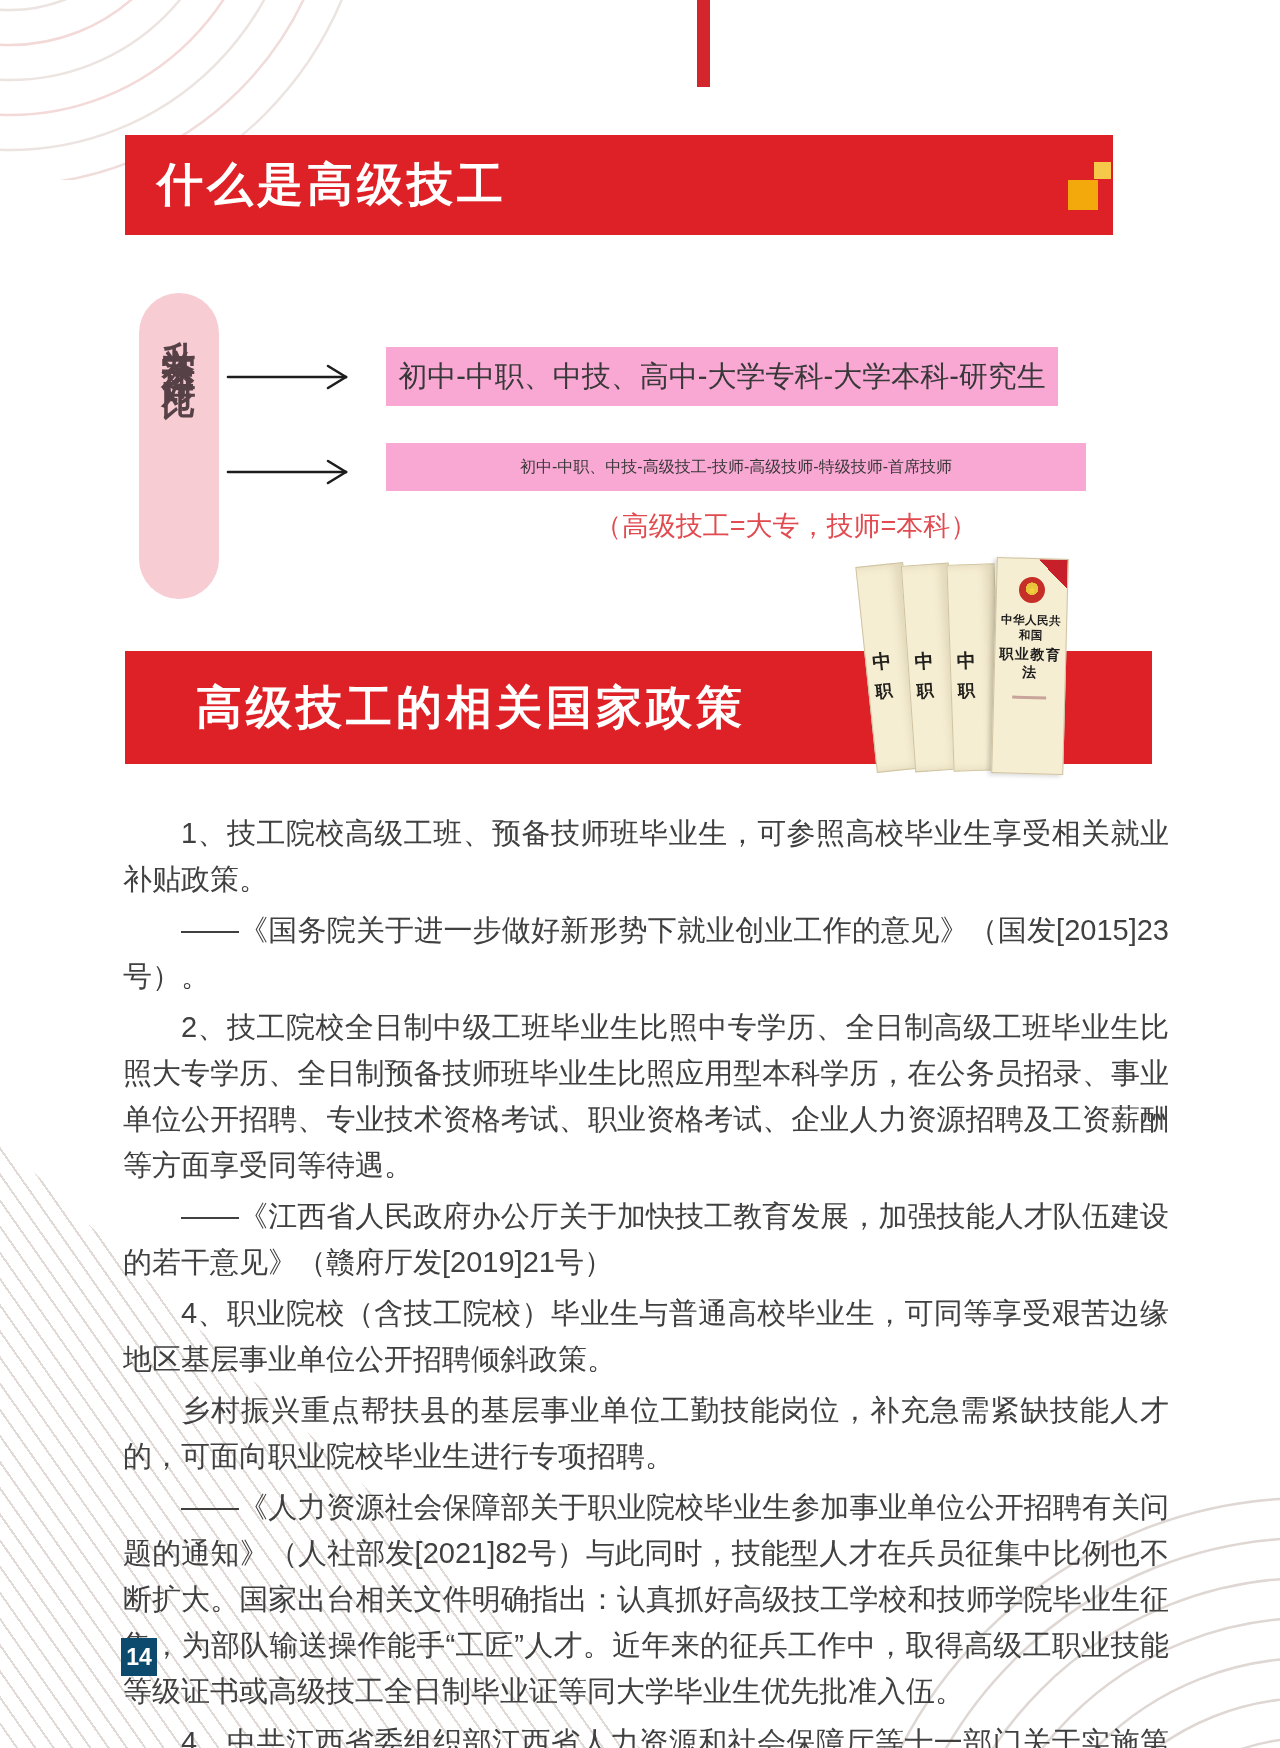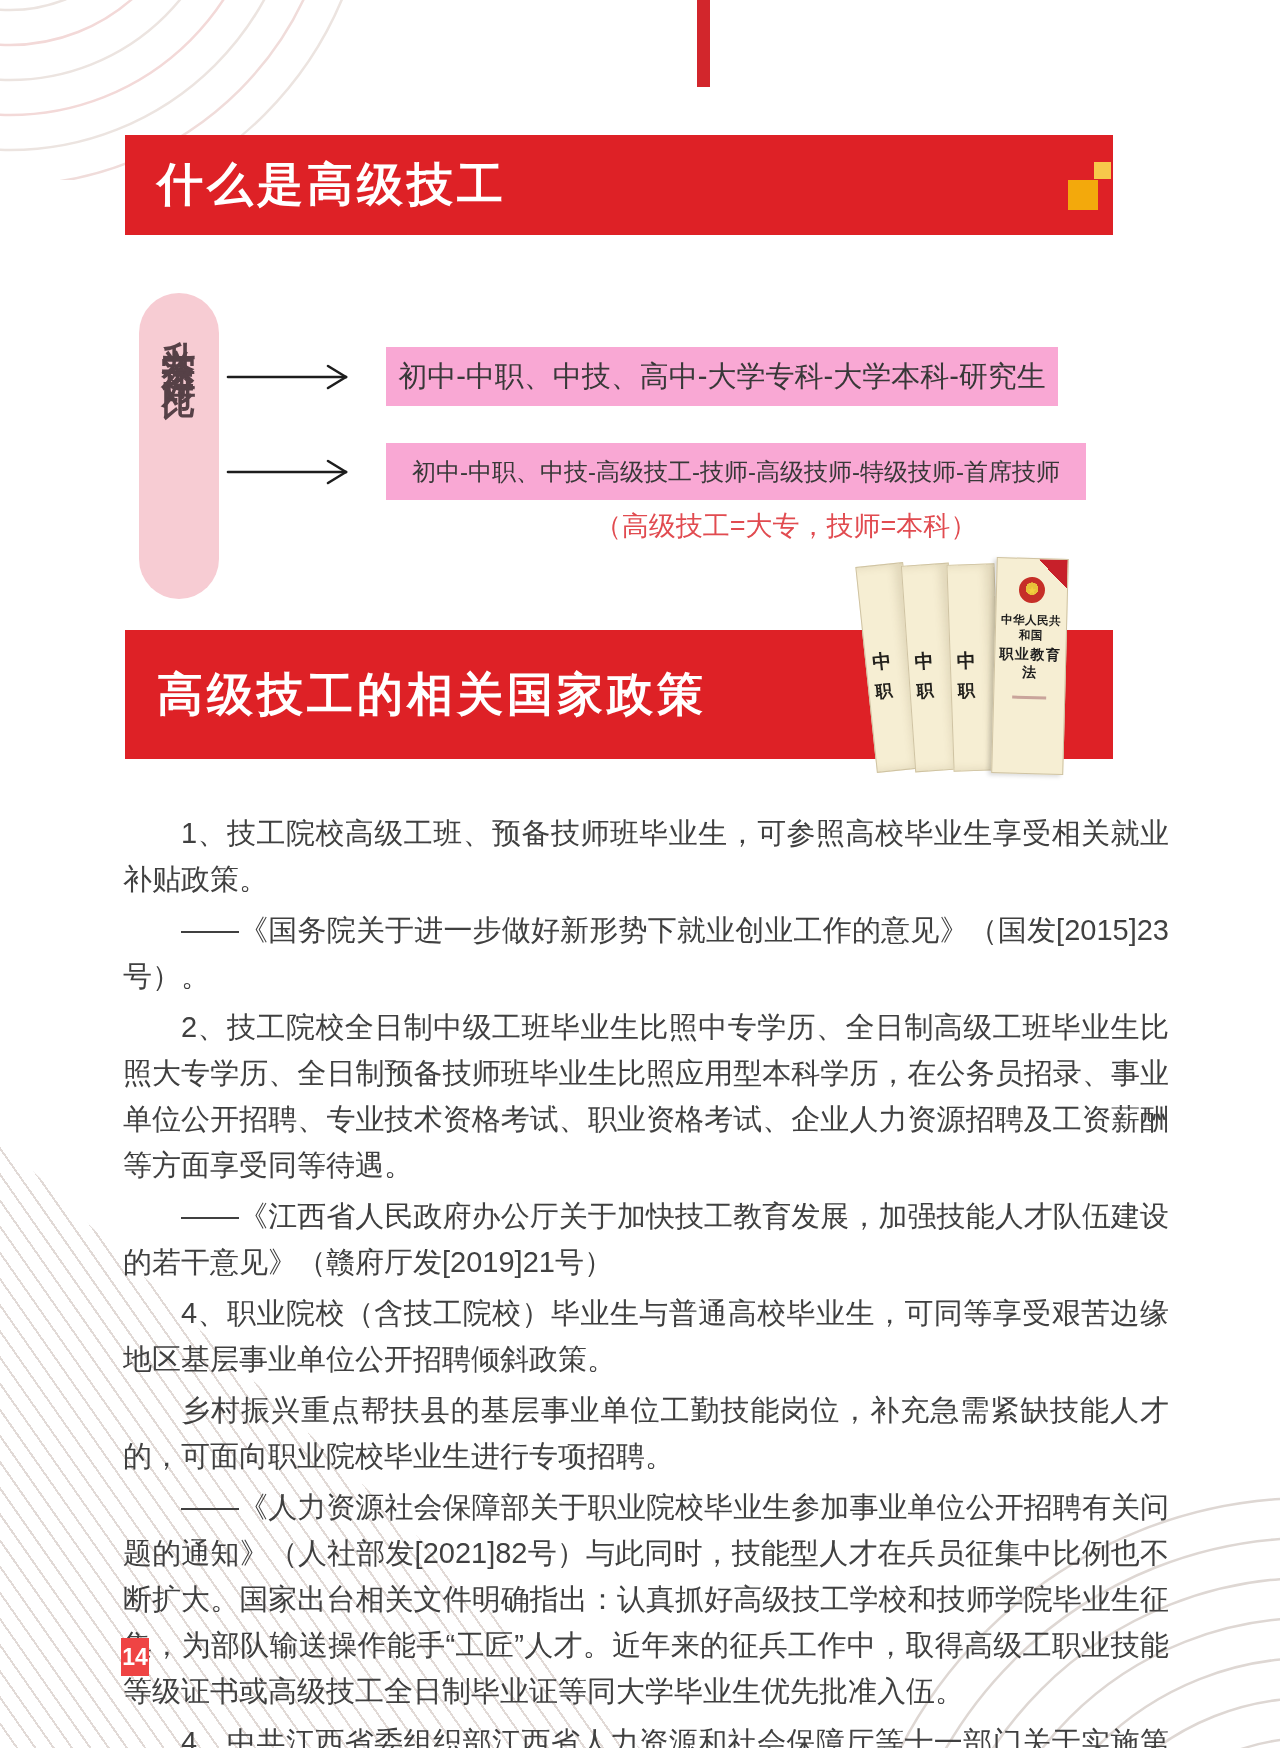--- a/index.html
+++ b/index.html
@@ -13,33 +13,33 @@
   .decor-br{right:0;bottom:0;}
   .redbar{position:absolute;left:697px;top:0;width:13px;height:87px;background:#d2262c;}
   .hatch{
     position:absolute;left:0;top:1140px;width:640px;height:608px;z-index:1;opacity:.85;
     background:repeating-linear-gradient(55deg,transparent 0 13px,#dcd3cf 13px 15px);
     clip-path:polygon(0 0,0 100%,100% 100%);
   }
   
   .banner{position:absolute;left:125px;width:988px;background:#de2126;display:flex;align-items:center;}
   #banner1{top:135px;height:100px;}
-  #banner2{top:630px;height:129px;z-index:2;}
+  #banner2{top:651px;height:113px;z-index:2;padding-left:39px;}
   .banner .t{color:#ffffff;font-weight:bold;font-size:46px;letter-spacing:4px;padding-left:32px;white-space:nowrap;}
   .sq-big{position:absolute;right:15px;top:45px;width:30px;height:30px;background:#f3a90c;}
   .sq-small{position:absolute;right:2px;top:27px;width:17px;height:17px;background:#f7c94b;}
   
   .pink-label{position:absolute;left:139px;top:293px;width:80px;height:306px;background:#f7ccd3;border-radius:40px;display:flex;justify-content:center;}
   .pink-label span{writing-mode:vertical-rl;text-orientation:upright;font-size:34px;letter-spacing:9px;color:#564147;font-weight:600;padding-top:20px;}
   .arrow{position:absolute;}
   #arrow1{left:226px;top:362px;}
   #arrow2{left:226px;top:457px;}
   .gbox{position:absolute;background:#f9a8d4;display:flex;align-items:center;justify-content:center;color:#383838;white-space:nowrap;}
   #gbox1{left:386px;top:347px;width:672px;height:59px;font-size:29px;}
-  #gbox2{left:386px;top:443px;width:700px;height:57px;font-size:24px;}
+  #gbox2{left:386px;top:443px;width:700px;height:48px;font-size:16px;}
   .note{position:absolute;left:386px;top:508px;width:800px;text-align:center;color:#e14b50;font-size:27px;font-weight:500;}
   
   .books{position:absolute;left:866px;top:558px;width:202px;height:224px;z-index:3;}
   .spine{position:absolute;top:6px;width:46px;height:205px;background:#f6eed3;border:1px solid #cfc3a3;
          box-shadow:inset -8px 0 10px rgba(90,70,30,.14);overflow:hidden;}
   #spine1{left:0;transform:rotate(-6deg);}
   #spine2{left:42px;transform:rotate(-4deg);}
   #spine3{left:84px;transform:rotate(-2deg);}
   .spine .c{font-weight:bold;color:#22201c;font-size:19px;margin:84px 0 6px 6px;line-height:24px;}
   .spine .c2{font-weight:bold;color:#22201c;font-size:17px;margin-left:6px;}
@@ -50,21 +50,21 @@
          background:radial-gradient(circle at 50% 45%,#e8c23a 0 32%,#c62f28 33% 100%);
          display:flex;align-items:center;justify-content:center;color:#f4d03f;font-size:11px;}
   .cover .t1{font-size:11.5px;font-weight:bold;color:#1c1c1c;text-align:center;letter-spacing:.5px;}
   .cover .t2{font-size:14px;font-weight:bold;color:#1c1c1c;text-align:center;margin-top:3px;letter-spacing:1.5px;}
   .cover .rule{width:34px;height:3px;background:#c9a49b;margin:14px auto 0;}
   
   .bodytext{position:absolute;left:123px;top:810px;width:1046px;z-index:2;
             font-size:29px;line-height:46px;color:#404040;text-align:justify;}
   .bodytext p{margin:0 0 5px;text-indent:2em;}
   
-  .pagenum{position:absolute;left:121px;top:1638px;width:28px;height:38px;background:#ef4444;color:#fff;
+  .pagenum{position:absolute;left:121px;top:1638px;width:36px;height:38px;background:#0c4a6e;color:#fff;
            font-size:23px;font-weight:bold;display:flex;align-items:center;justify-content:center;z-index:3;}
 </style>
 </head>
 <body>
 
 <svg class="decor decor-tl" width="430" height="180" viewBox="0 0 430 180">
   <g fill="none" stroke-width="2.5">
     <circle cx="10" cy="-140" r="150" stroke="#ece4e0"></circle>
     <circle cx="10" cy="-140" r="185" stroke="#f3d9d8"></circle>
     <circle cx="10" cy="-140" r="220" stroke="#ece4e0"></circle>

